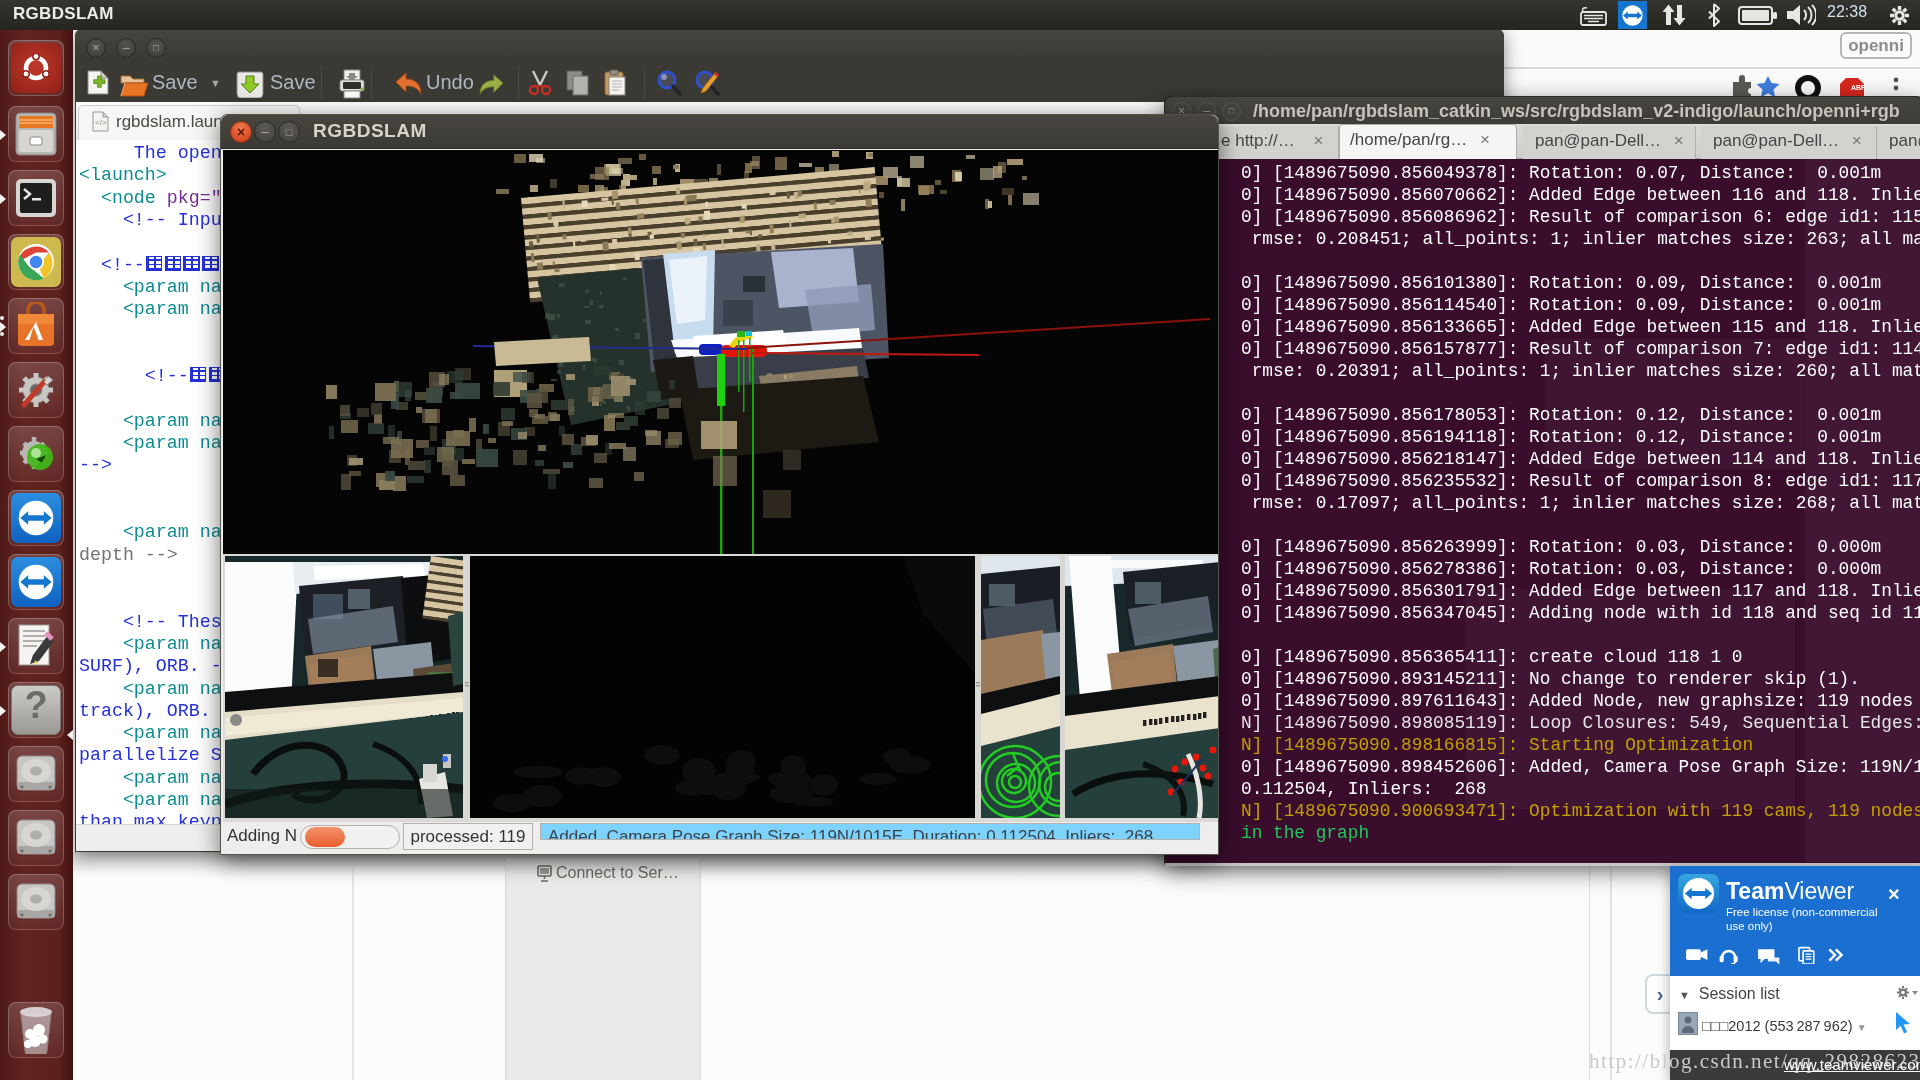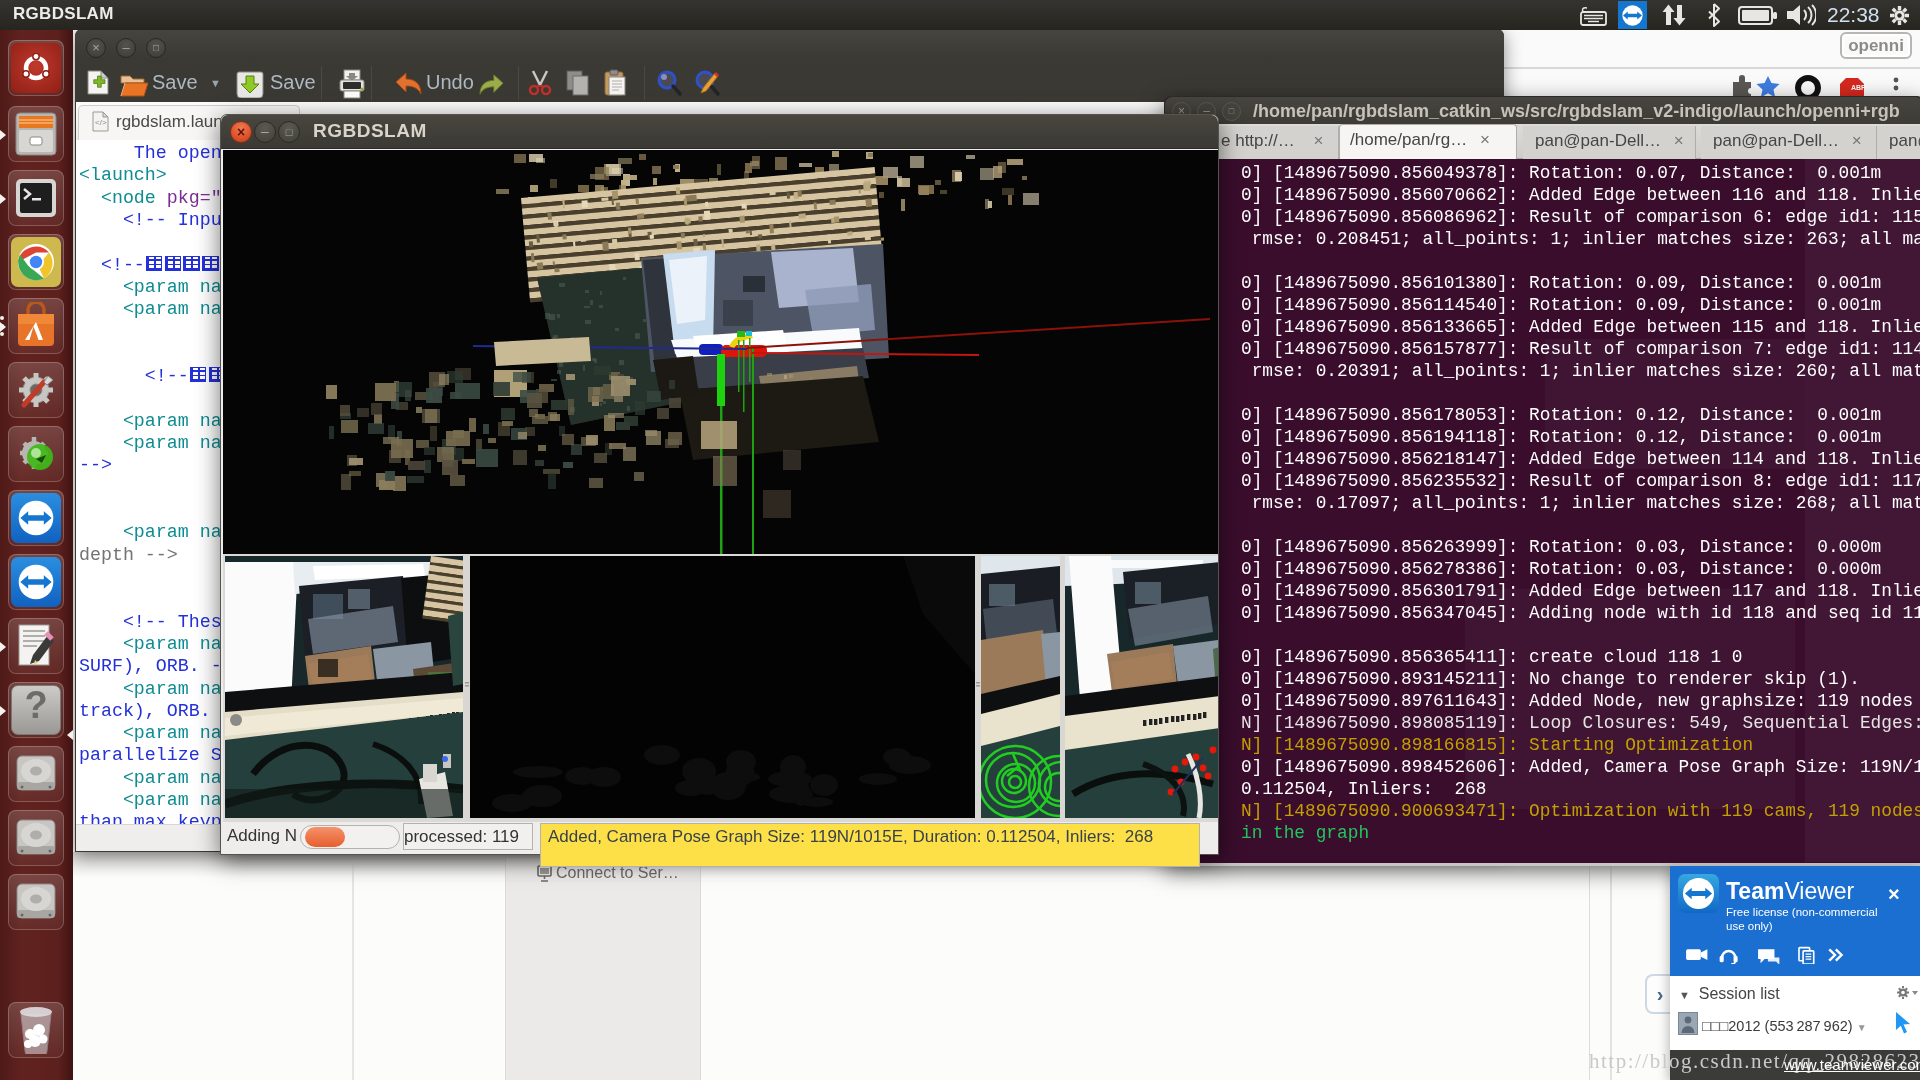--- a/index.html
+++ b/index.html
@@ -835,22 +835,22 @@
             <rect x="753" y="128" width="4" height="1.5"></rect>
             <rect x="753" y="131" width="4" height="1.5"></rect>
           </g>
         </svg>
       </div>
 
   <div class="abs" style="left:2px;top:707px;width:995px;height:32px;background:#eeedeb;">
     <div class="abs" style="left:4px;top:4px;color:#333;font-size:17px;">Adding N</div>
     <div class="abs" style="left:77px;top:3px;width:100px;height:24px;background:#f2f1ef;border:1px solid #b4b2ae;border-radius:12px;"></div>
     <div class="abs" style="left:82px;top:5px;width:40px;height:20px;background:linear-gradient(#f4926b,#e85e2d);border-radius:10px;"></div>
-    <div class="abs" style="left:180px;top:1px;width:130px;height:27px;background:#f1f0ee;border:1px solid #b4b2ae;color:#333;font-size:17px;line-height:26px;">processed: 119</div>
-    <div class="abs" style="left:317px;top:1px;width:660px;height:44px;background:#fde047;border:1px solid #b4b2ae;color:#38424c;font-size:17px;line-height:26px;padding-left:7px;white-space:nowrap;overflow:hidden;">Added, Camera Pose Graph Size: 119N/1015E, Duration: 0.112504, Inliers:&nbsp; 268</div>
+    <div class="abs" style="left:180px;top:1px;width:130px;height:27px;background:#f1f0ee;border:1px solid #b4b2ae;color:#333;font-size:17px;text-align:center;line-height:26px;">processed: 119</div>
+    <div class="abs" style="left:317px;top:1px;width:660px;height:17px;background:#7dd3fc;border:1px solid #b4b2ae;color:#38424c;font-size:17px;line-height:26px;padding-left:7px;white-space:nowrap;overflow:hidden;">Added, Camera Pose Graph Size: 119N/1015E, Duration: 0.112504, Inliers:&nbsp; 268</div>
   </div>
 </div>
 
 <div class="abs" style="left:1645px;top:974px;width:28px;height:40px;background:#fdfdfd;border:2px solid #ccd8e2;border-right:none;border-radius:8px 0 0 8px;z-index:5;color:#4a688a;font-size:20px;font-weight:bold;text-align:center;line-height:36px;">›</div>
 <div class="abs" style="left:1670px;top:866px;width:250px;height:214px;background:#fff;box-shadow:-2px 2px 10px rgba(0,0,0,.25);z-index:5;">
   <div class="abs" style="left:0;top:0;width:250px;height:110px;background:#1a6fd0;">
     <div class="abs" style="left:8px;top:8px;width:41px;height:39px;border-radius:7px;background:linear-gradient(#37a7e0,#1168c6);"></div>
     <circle></circle>
     <svg class="abs" style="left:12px;top:11px;" width="33" height="33" viewBox="0 0 34 34">
       <circle cx="17" cy="17" r="16" fill="#fff"></circle>
@@ -931,21 +931,21 @@
       </svg>
       <svg class="abs" style="left:1888px;top:4px;" width="23" height="23" viewBox="0 0 23 23">
         <g fill="#e8e6e2">
           <circle cx="11.5" cy="11.5" r="5.2"></circle>
           <circle cx="11.5" cy="11.5" r="2.2" fill="#2c2b27"></circle>
           <g stroke="#e8e6e2" stroke-width="3.4">
             <path d="M11.5 2 v4 M11.5 17 v4 M2 11.5 h4 M17 11.5 h4 M4.8 4.8 l2.8 2.8 M15.4 15.4 l2.8 2.8 M18.2 4.8 l-2.8 2.8 M7.6 15.4 l-2.8 2.8"></path>
           </g>
         </g>
       </svg>
-  <div class="abs" style="left:1827px;top:3px;color:#cfe0ef;font-size:21px;">22:38</div>
+  <div class="abs" style="left:1827px;top:3px;color:#cfe0ef;font-size:16px;">22:38</div>
 </div>
 <div class="abs" style="left:0;top:30px;width:73px;height:1050px;background:linear-gradient(90deg,#4e1a18,#61231f 30%,#5c201d 80%,#3f1311);z-index:7;">
       <div class="abs" style="left:0;top:10px;width:73px;height:60px;">
         <div class="abs" style="left:8px;top:0px;width:56px;height:56px;border-radius:8px;background:linear-gradient(rgba(255,255,255,0.16),rgba(255,255,255,0.04));box-shadow:inset 0 0 0 1px rgba(255,255,255,0.22);"></div>
         <div class="abs" style="left:8px;top:0;width:56px;height:56px;">
           <div class="abs" style="left:3px;top:3px;width:50px;height:50px;border-radius:6px;background:radial-gradient(circle at 50% 45%,#c0392b,#8e1f16);"></div>
           <svg class="abs" style="left:13px;top:13px;" width="30" height="30" viewBox="0 0 30 30">
             <circle cx="15" cy="15" r="10" fill="none" stroke="#fff" stroke-width="4.5"></circle>
             <circle cx="15" cy="3.5" r="3.2" fill="#fff" stroke="#8e1f16" stroke-width="1.5"></circle>
             <circle cx="5" cy="21" r="3.2" fill="#fff" stroke="#8e1f16" stroke-width="1.5"></circle>

